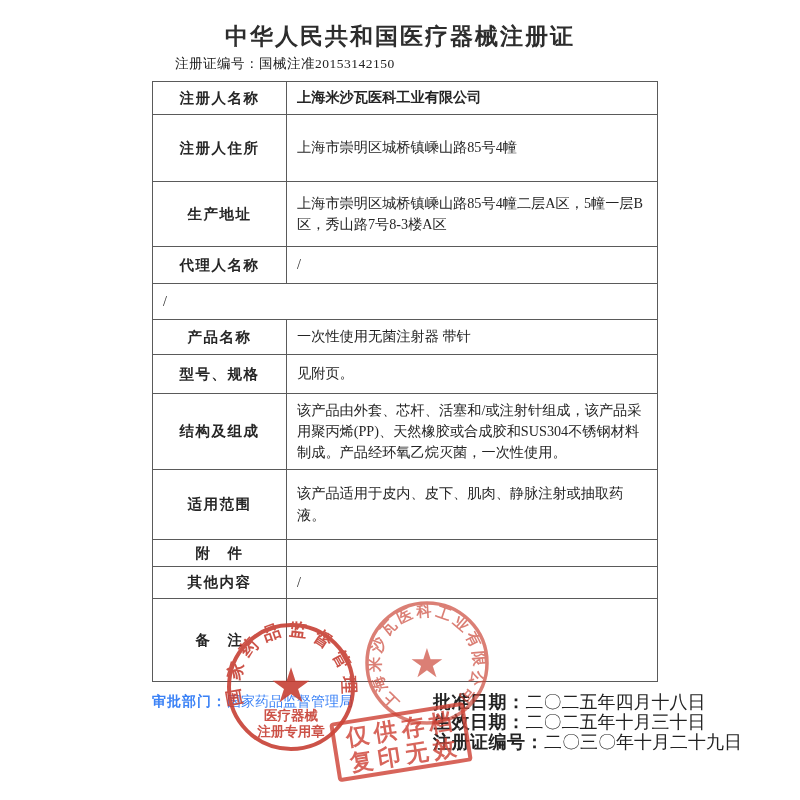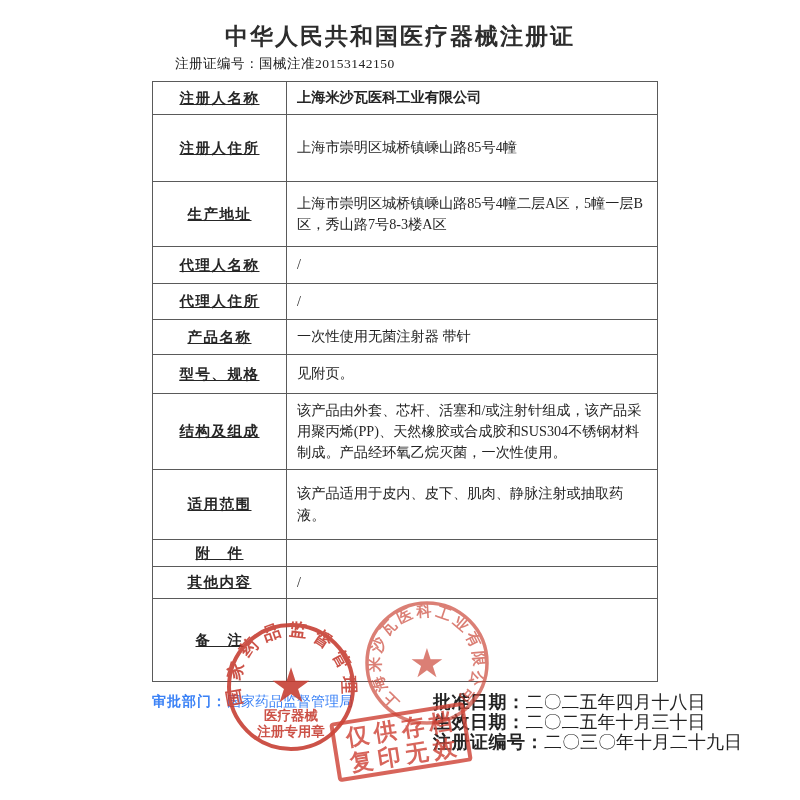--- a/index.html
+++ b/index.html
@@ -33,21 +33,21 @@
   .t-row:nth-child(7){height:39px}
   .t-row:nth-child(8){height:76px}
   .t-row:nth-child(9){height:70px}
   .t-row:nth-child(10){height:27px}
   .t-row:nth-child(11){height:32px}
   .t-row:nth-child(12){height:83px}
   .t-lbl{
     width:134px;flex:0 0 134px;border-right:1px solid #5a5a5a;box-sizing:border-box;
     display:flex;align-items:center;justify-content:center;text-align:center;
     font-family:"Liberation Sans","DejaVu Sans",sans-serif;
-    font-size:14.5px;font-weight:bold;letter-spacing:1.5px;color:#262626;text-decoration:underline;
+    font-size:14.5px;font-weight:bold;letter-spacing:1.5px;color:#262626;
   }
   .t-val{
     flex:1;display:flex;align-items:center;box-sizing:border-box;
     padding:4px 10px;font-size:14.2px;line-height:1.5;color:#242424;
   }
   .t-row:nth-child(1) .t-val{font-weight:bold;}
   
   .approval{
     position:absolute;left:152px;top:693px;font-size:14px;color:#3b82f6;
   }
@@ -91,21 +91,20 @@
     </div>
     <div class="t-row">
       <div class="t-lbl">生产地址</div>
       <div class="t-val">上海市崇明区城桥镇嵊山路85号4幢二层A区，5幢一层B区，秀山路7号8-3楼A区</div>
     </div>
     <div class="t-row">
       <div class="t-lbl">代理人名称</div>
       <div class="t-val">/</div>
     </div>
     <div class="t-row">
-      <div class="t-lbl">代理人住所</div>
       <div class="t-val">/</div>
     </div>
     <div class="t-row">
       <div class="t-lbl">产品名称</div>
       <div class="t-val">一次性使用无菌注射器 带针</div>
     </div>
     <div class="t-row">
       <div class="t-lbl">型号、规格</div>
       <div class="t-val">见附页。</div>
     </div>

